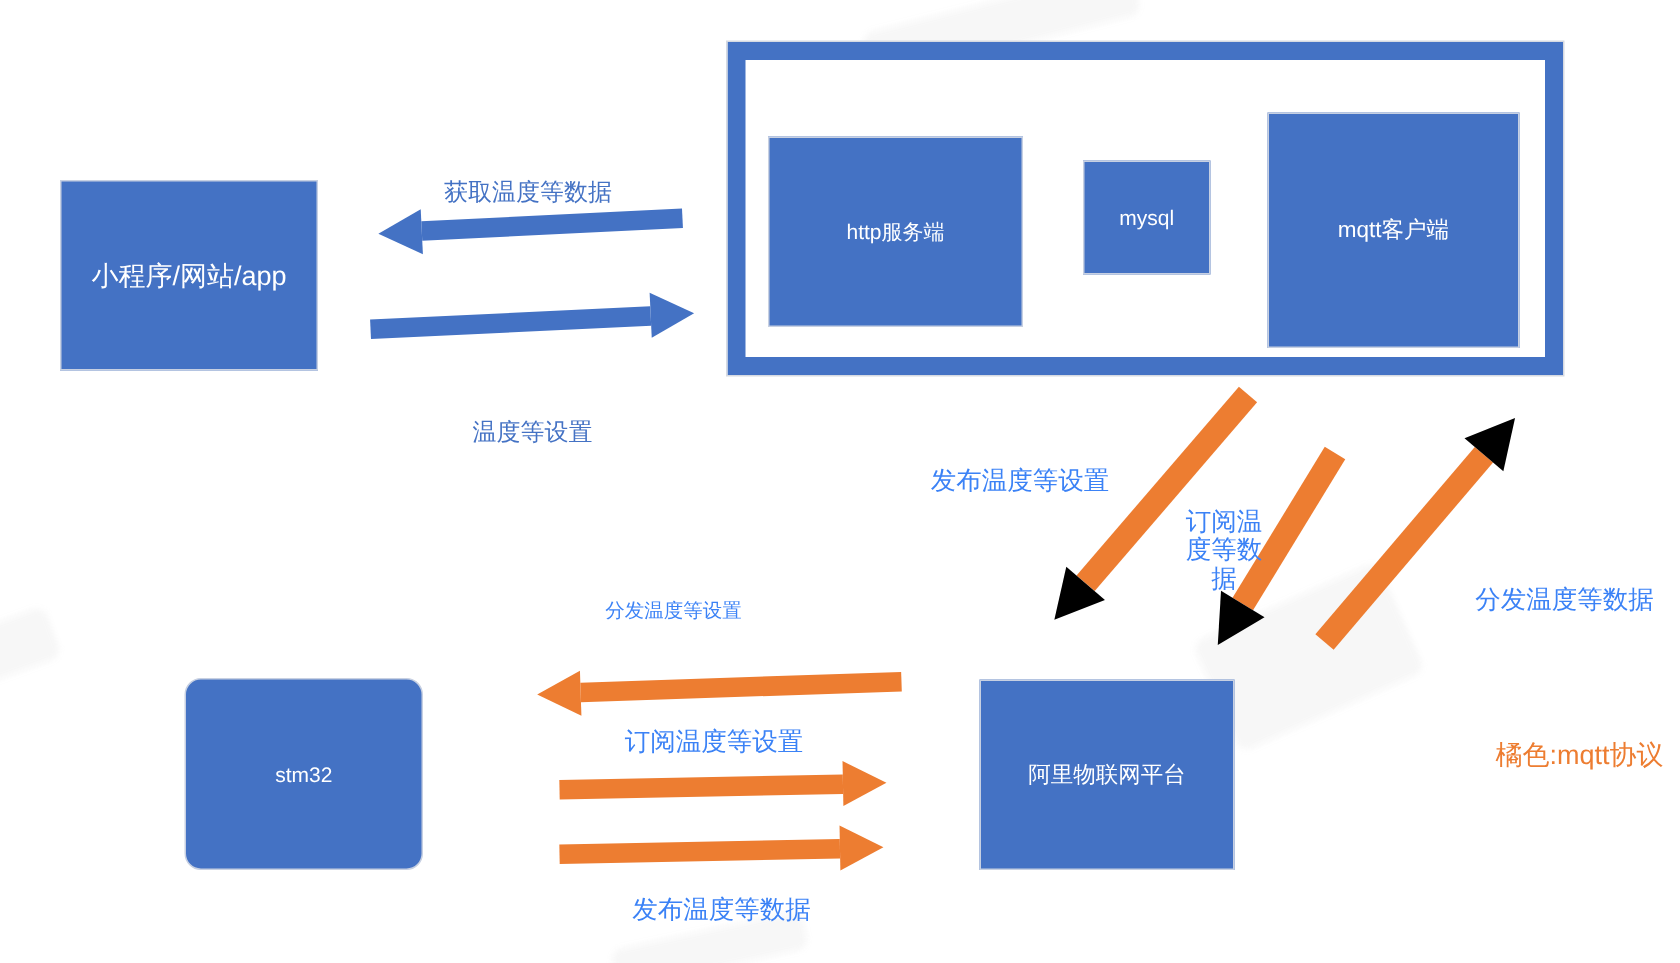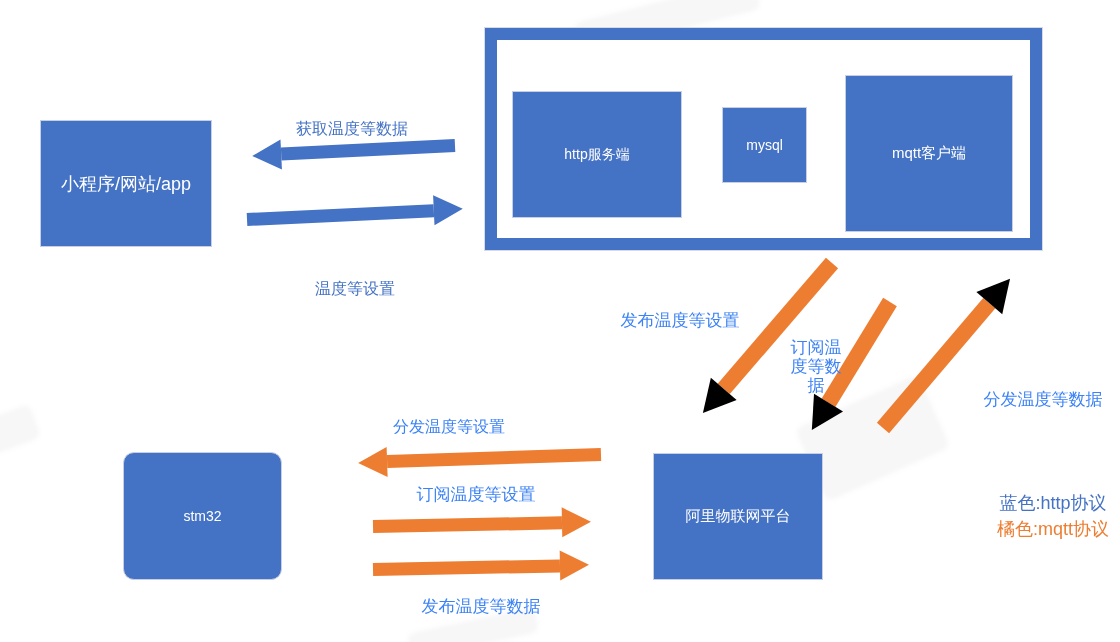--- a/index.html
+++ b/index.html
@@ -122,22 +122,21 @@
     <div class="head"></div>
   </div>
 
   <div class="lbl blue" style="left:281px;top:120px;width:142px;font-size:16px;">获取温度等数据</div>
   <div class="lbl blue" style="left:303px;top:256px;width:104px;font-size:16px;margin-top:24px;">温度等设置</div>
 
   <div class="lbl orange" style="left:614px;top:311px;width:132px;font-size:17px;">发布温度等设置</div>
   <div class="lbl orange" style="left:787px;top:338px;width:58px;font-size:17px;line-height:19px;">订阅温度等数据</div>
   <div class="lbl orange" style="left:975px;top:363px;width:136px;font-size:17px;margin-top:27px;">分发温度等数据</div>
 
-  <div class="lbl orange" style="left:383px;top:418px;width:132px;font-size:16px;">分发温度等设置</div>
+  <div class="lbl orange" style="left:383px;top:400px;width:132px;font-size:13px;">分发温度等设置</div>
   <div class="lbl orange" style="left:410px;top:485px;width:132px;font-size:17px;">订阅温度等设置</div>
   <div class="lbl orange" style="left:415px;top:597px;width:132px;font-size:17px;">发布温度等数据</div>
 
   <div class="legend">
-    <div class="http">蓝色:http协议</div>
     <div class="mqtt">橘色:mqtt协议</div>
   </div>
 
 </div>
 
 </body></html>

